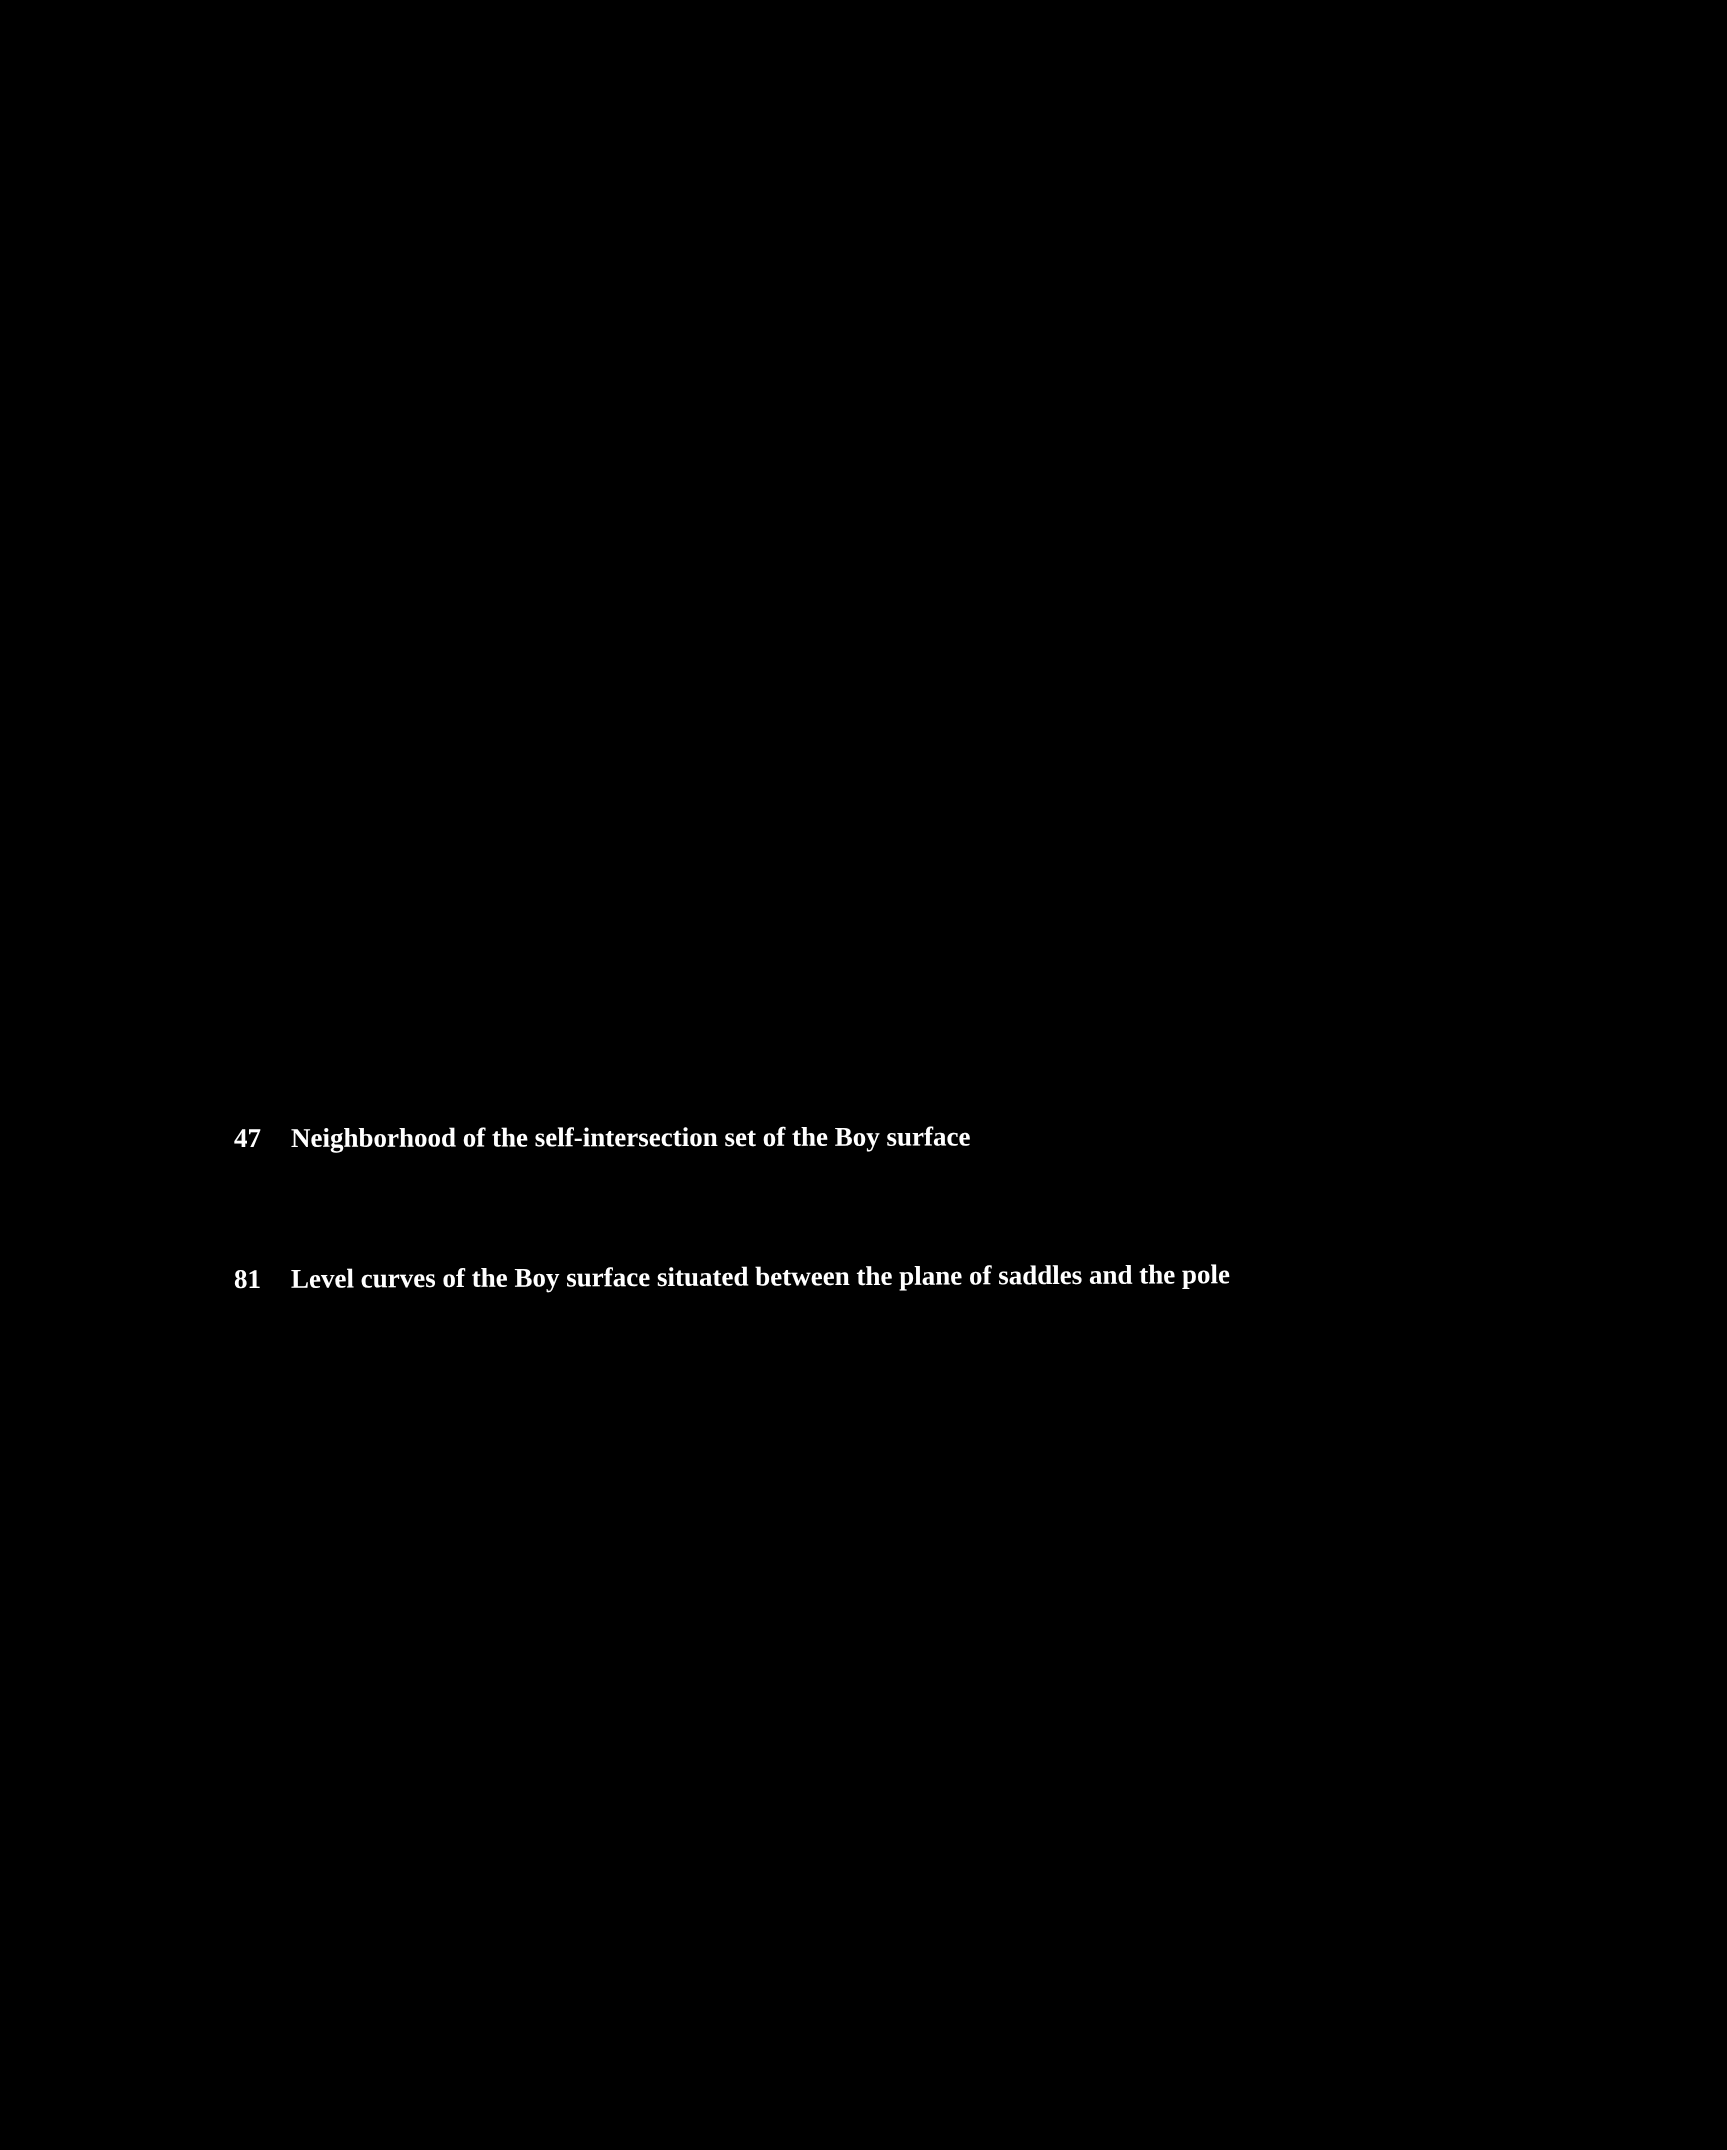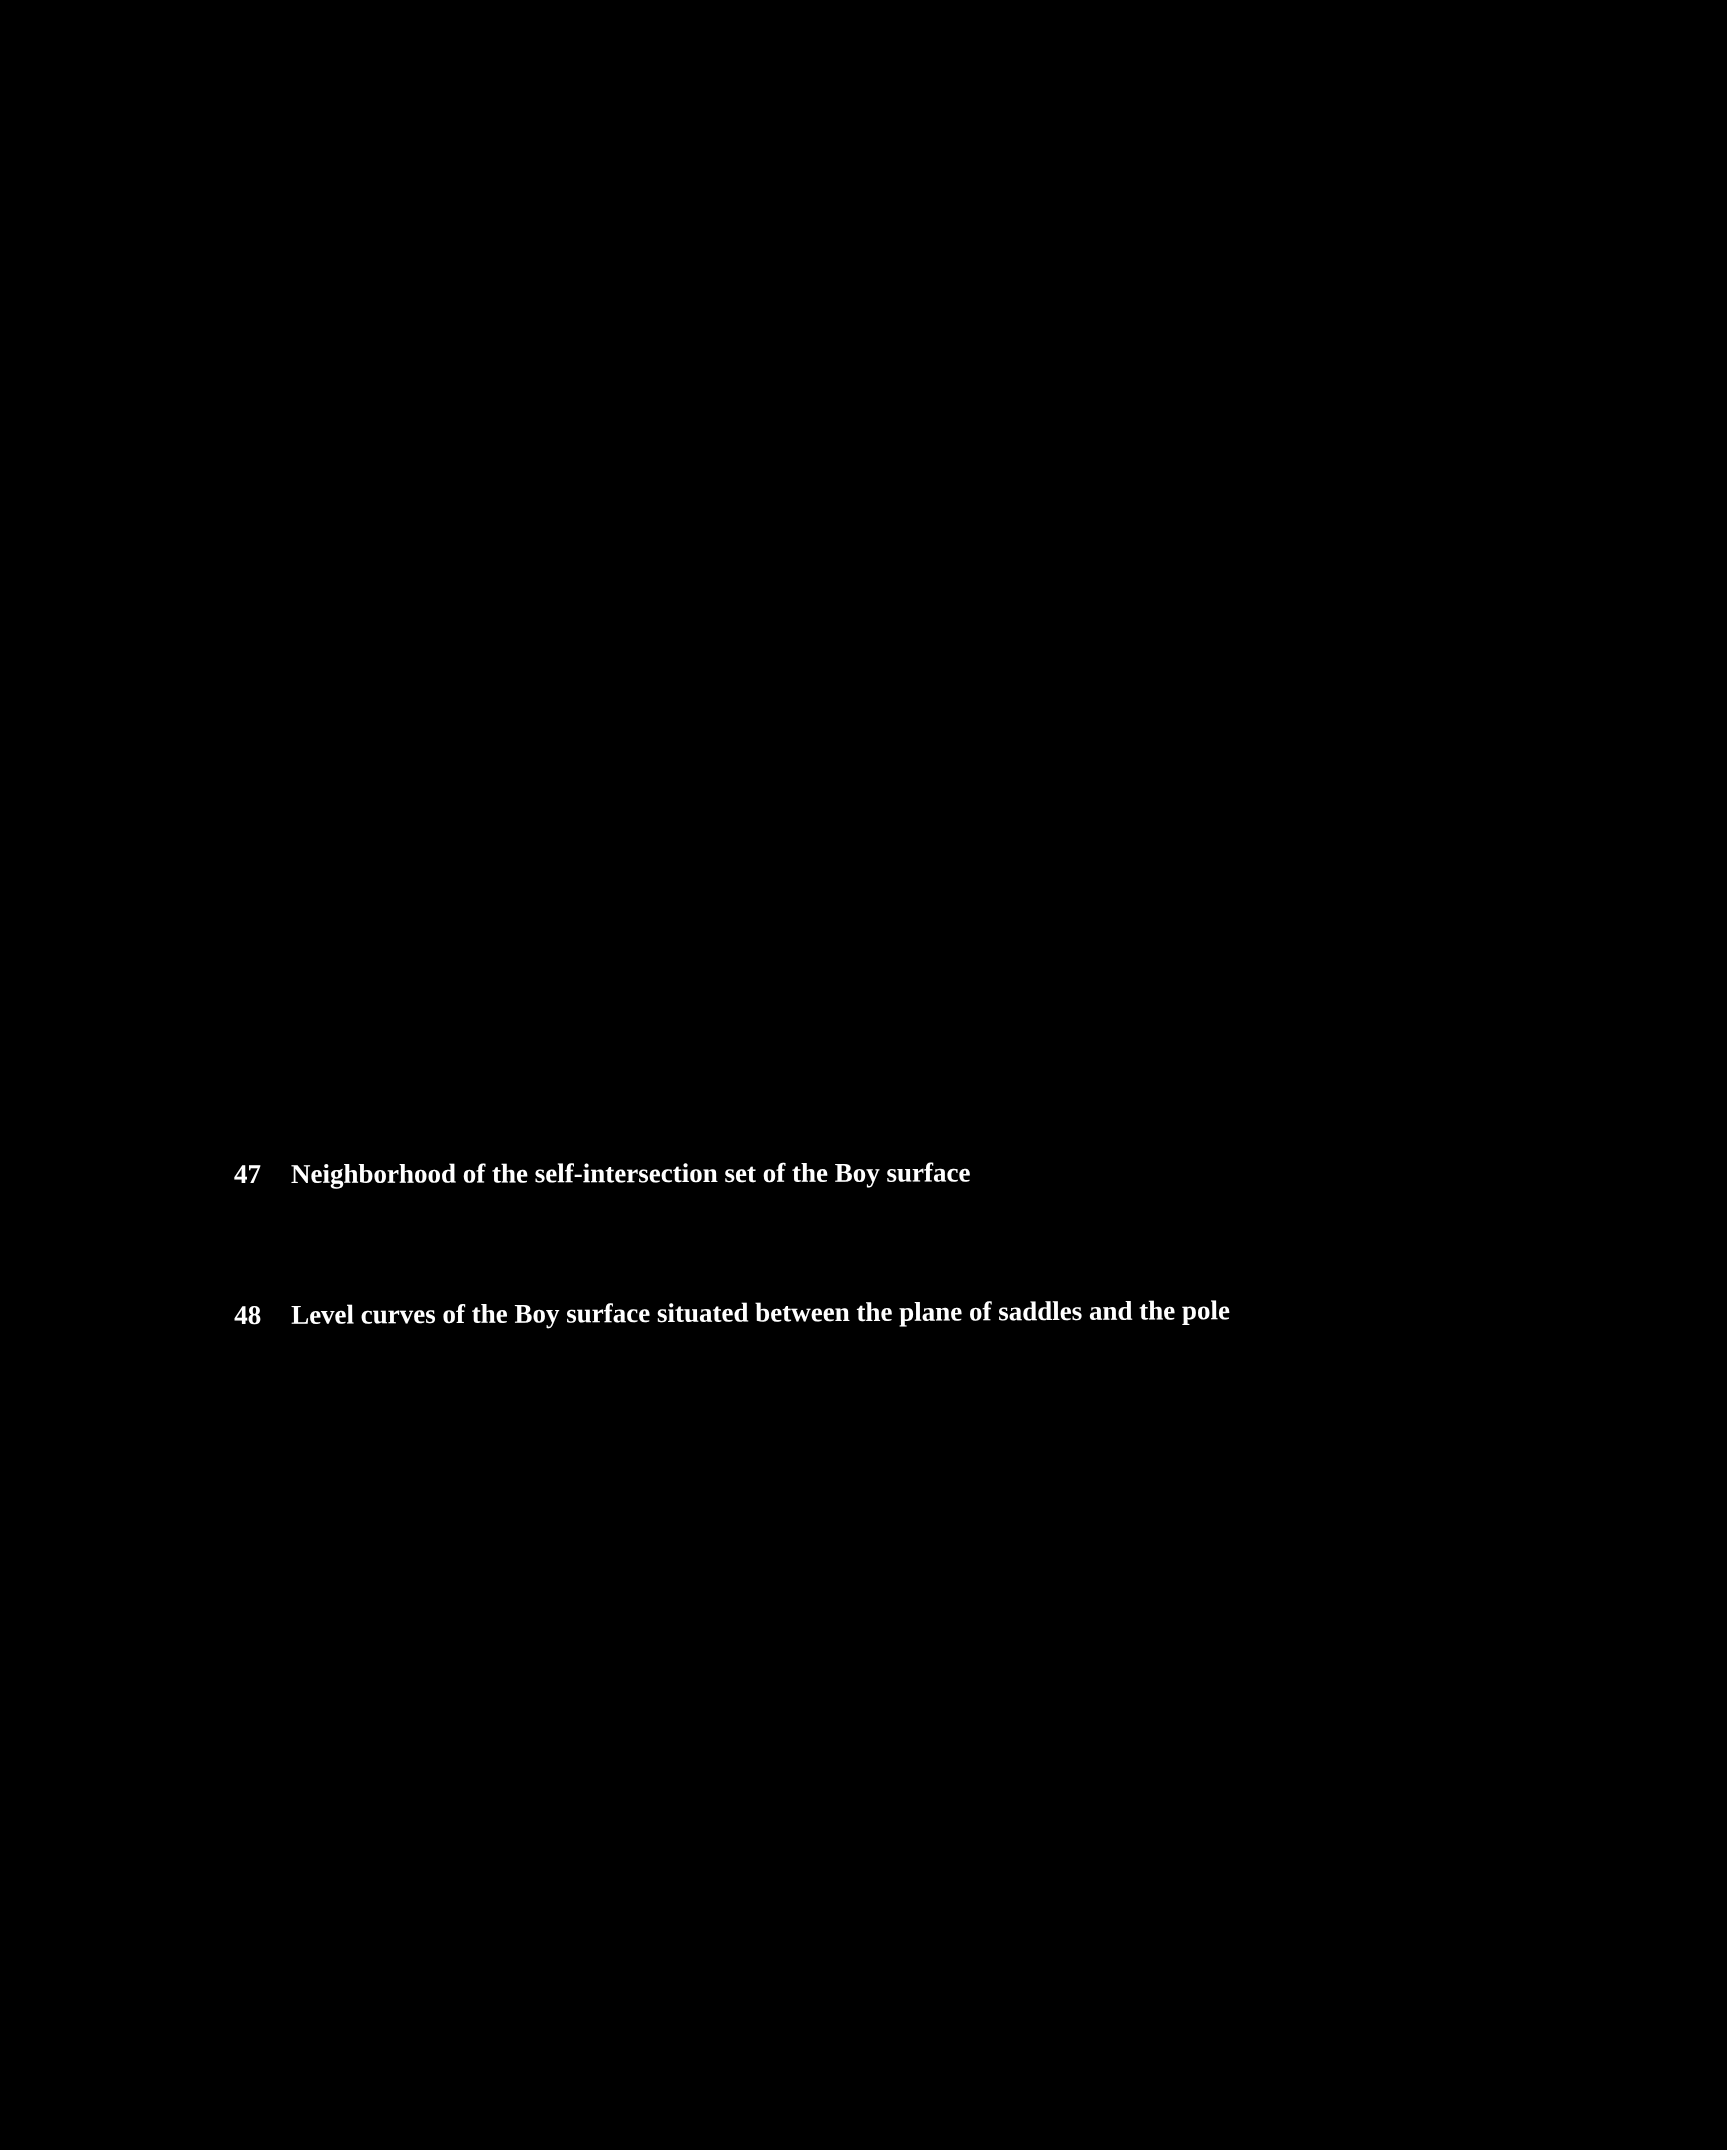--- a/index.html
+++ b/index.html
@@ -29,33 +29,32 @@
     top: 1125px;
     transform: rotate(-0.12deg);
   }
   .figure-row.row-48 {
     top: 1266px;
     transform: rotate(-0.28deg);
   }
   .figure-number {
     display: inline-block;
     width: 57px;
-    margin-top: 36px;
   }
   .figure-caption {
     display: inline;
   }
 </style>
 </head>
 <body>
 
 <div class="page">
 
   <div class="figure-row row-47">
     <span class="figure-number">47</span><span class="figure-caption">Neighborhood of the self-intersection set of the Boy surface</span>
   </div>
 
   <div class="figure-row row-48">
-    <span class="figure-number">48</span><span class="figure-caption">Level curves of the Boy surface situated between the plane of saddles and the pole</span>
+    <span class="figure-number">81</span><span class="figure-caption">Level curves of the Boy surface situated between the plane of saddles and the pole</span>
   </div>
 
 </div>
 
 
 </body></html>

